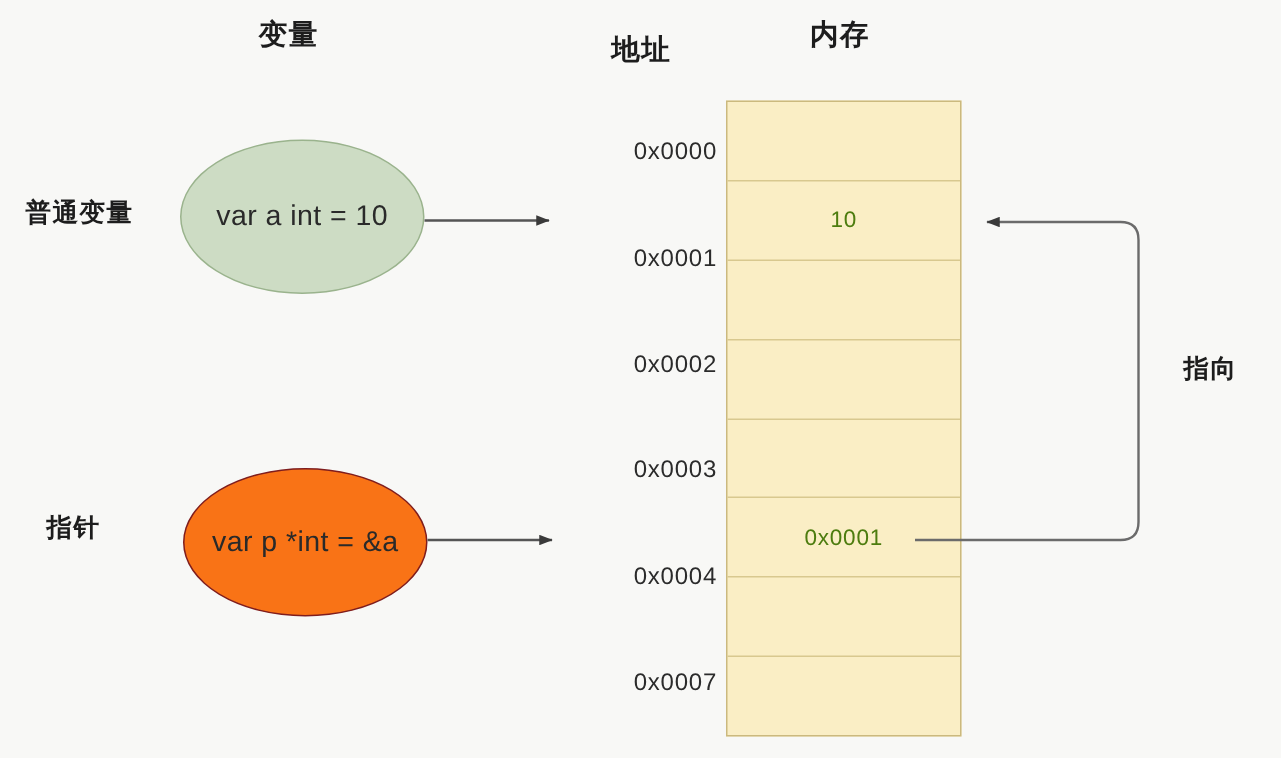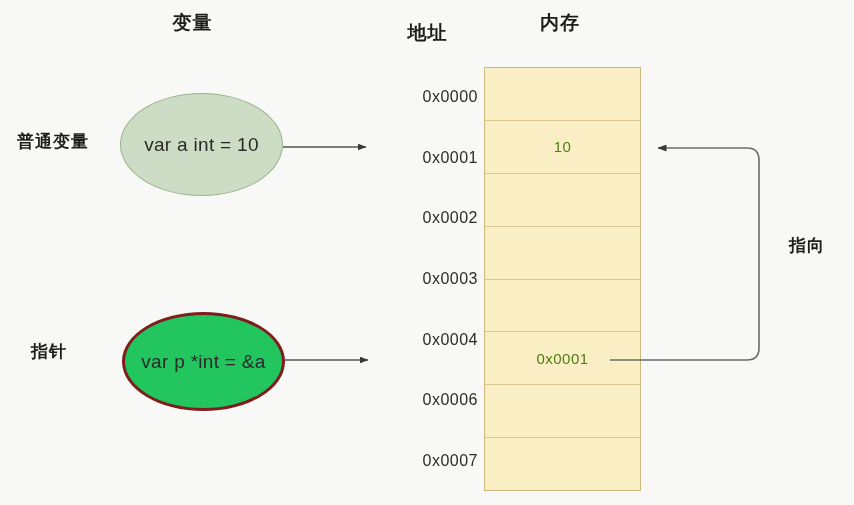--- a/index.html
+++ b/index.html
@@ -60,22 +60,22 @@
   }
   #node-var {
     left: 120px; top: 93px;
     width: 163px; height: 103px;
     background: #cddcc4;
     border: 1px solid #9ab38d;
   }
   #node-ptr {
     left: 122px; top: 312px;
     width: 163px; height: 99px;
-    background: #22c55e;
-    border: 3px solid #7f1d1d;
+    background: #f97316;
+    border: 1px solid #7f1d1d;
   }
 
   
   #address-col {
     left: 378px; top: 67px;
     width: 100px; height: 424px;
     display: flex;
     flex-direction: column;
     align-items: flex-end;
   }
@@ -151,21 +151,20 @@
   <div class="abs node-ellipse" id="node-ptr">
     <span>var p *int = &amp;a</span>
   </div>
 
   <div class="abs" id="address-col">
     <div class="addr-cell">0x0000</div>
     <div class="addr-cell">0x0001</div>
     <div class="addr-cell">0x0002</div>
     <div class="addr-cell">0x0003</div>
     <div class="addr-cell">0x0004</div>
-    <div class="addr-cell">0x0006</div>
     <div class="addr-cell">0x0007</div>
   </div>
 
   <div class="abs" id="memory-box">
     <div class="mem-cell"></div>
     <div class="mem-cell">10</div>
     <div class="mem-cell"></div>
     <div class="mem-cell"></div>
     <div class="mem-cell"></div>
     <div class="mem-cell">0x0001</div>

